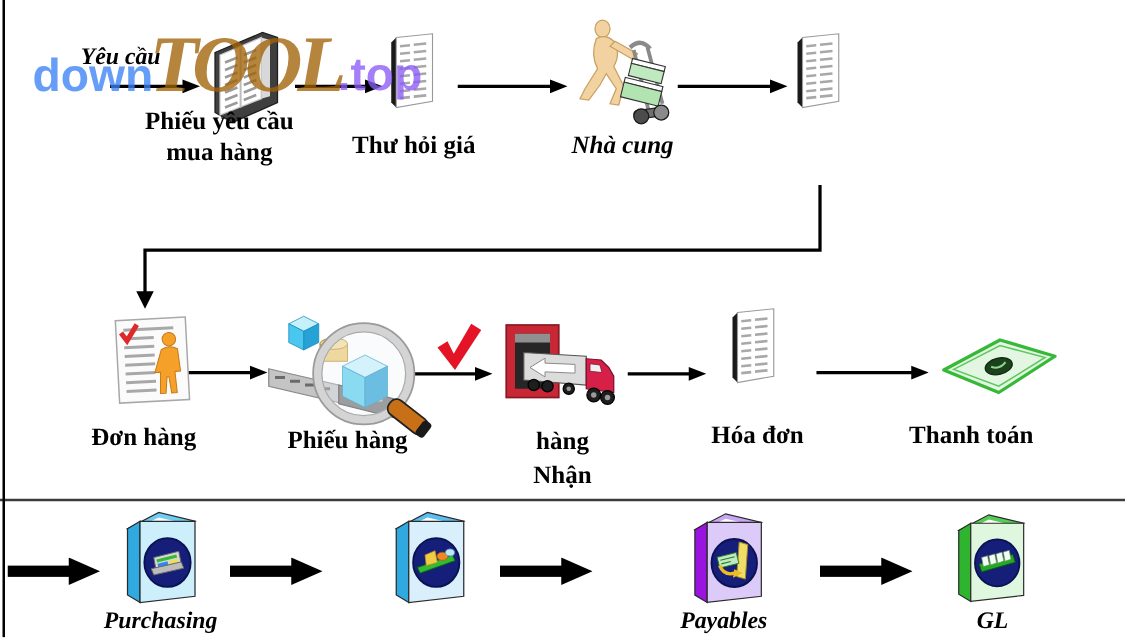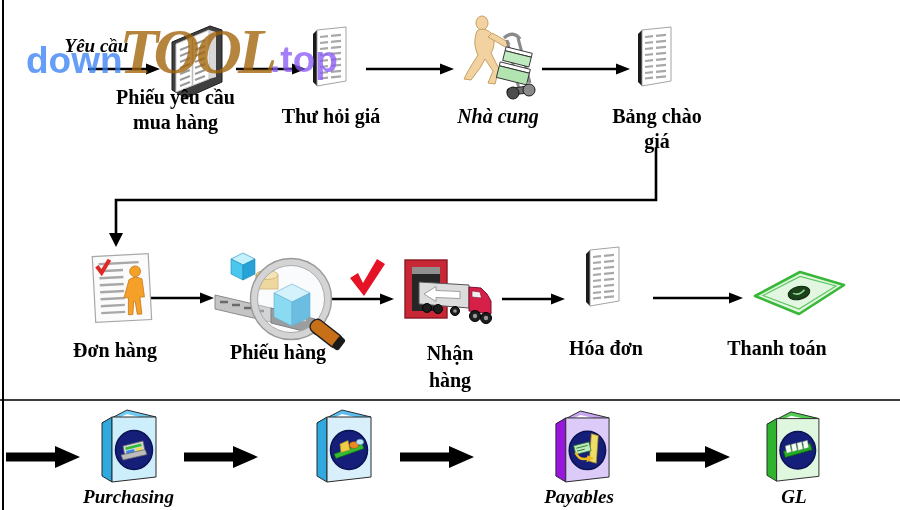--- a/index.html
+++ b/index.html
@@ -120,24 +120,20 @@
 
   <svg class="arr" style="left:542px;top:63px;" width="88" height="12" viewBox="0 0 88 12">
     <line x1="0" y1="6" x2="75" y2="6" stroke="#000" stroke-width="2.6"></line>
     <polygon points="74,0.5 88,6 74,11.5" fill="#000"></polygon>
   </svg>
 
   <svg class="icon" style="left:633px;top:25px;" width="42" height="64" viewBox="0 0 42 64">
       <use href="#flatdoc"></use>
     </svg>
 
-  <div class="lbl" style="left:596px;top:104px;width:122px;">
-    <div>Bảng chào</div>
-    <div>giá</div>
-  </div>
 
   <svg class="abs" style="left:100px;top:142px;z-index:2;" width="570" height="112" viewBox="0 0 570 112">
     <path d="M556 6 V58 H16 V92" stroke="#000" stroke-width="2.6" fill="none"></path>
     <polygon points="9,91 23,91 16,105" fill="#000"></polygon>
   </svg>
 
   <svg class="icon" style="left:84px;top:249px;" width="78" height="82" viewBox="0 0 78 82">
     <g transform="rotate(-3 39 40)">
       <rect x="10" y="6" width="56" height="66" fill="#fbfbfb" stroke="#a8a8a8" stroke-width="1.2"></rect>
       <path stroke="#a8a8a8" stroke-width="2.4" fill="none" d="M16 14 h40 M16 21 h24 M16 28 h24 M16 35 h24 M16 42 h24 M16 49 h24 M16 56 h24 M16 63 h24"></path>
@@ -215,22 +211,22 @@
         <circle cx="83" cy="62" r="5.5"></circle>
     </g>
     <g fill="#9a9a9a">
         <circle cx="52" cy="55" r="1.8"></circle>
         <circle cx="72" cy="60" r="2.2"></circle>
         <circle cx="83" cy="62" r="2.2"></circle>
       </g>
   </svg>
 
   <div class="lbl" style="left:400px;top:340px;width:100px;line-height:27px;">
+    <div>hàng</div>
     <div>Nhận</div>
-    <div>hàng</div>
   </div>
 
   <svg class="arr" style="left:502px;top:293px;" width="63" height="12" viewBox="0 0 63 12">
     <line x1="0" y1="6" x2="50" y2="6" stroke="#000" stroke-width="2.6"></line>
     <polygon points="49,0.5 63,6 49,11.5" fill="#000"></polygon>
   </svg>
 
   <svg class="icon" style="left:581px;top:245px;" width="42" height="64" viewBox="0 0 42 64">
       <use href="#flatdoc"></use>
     </svg>

